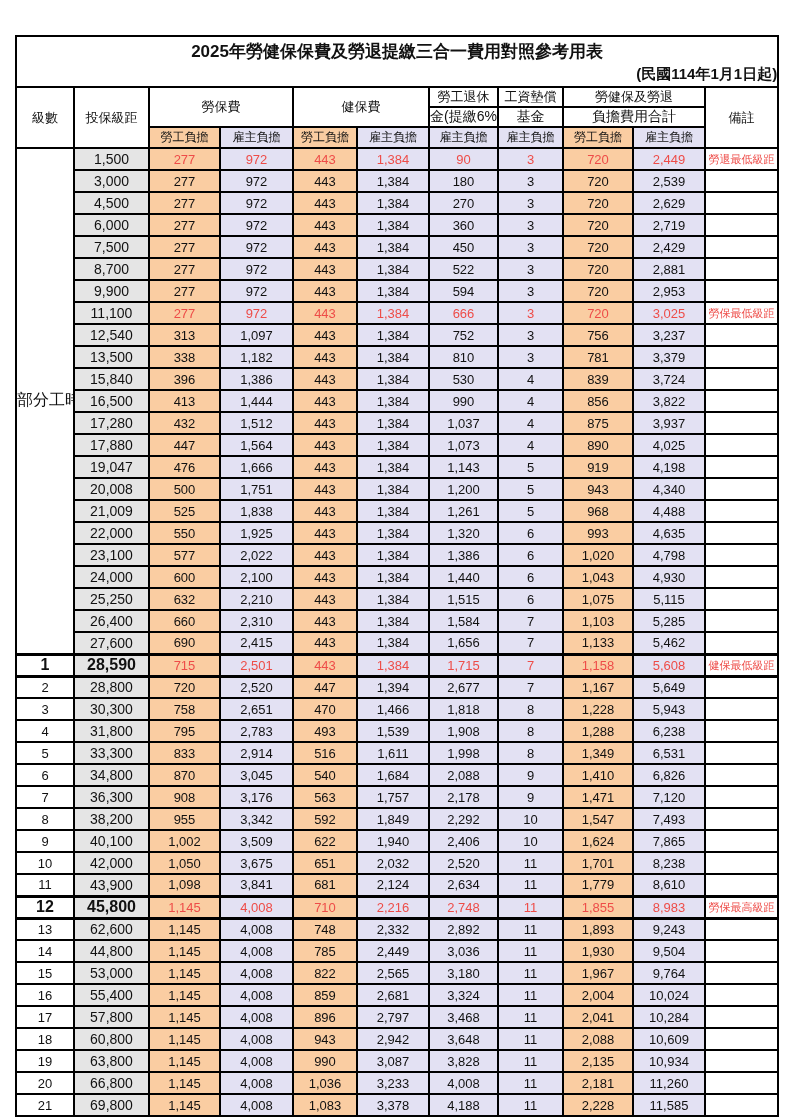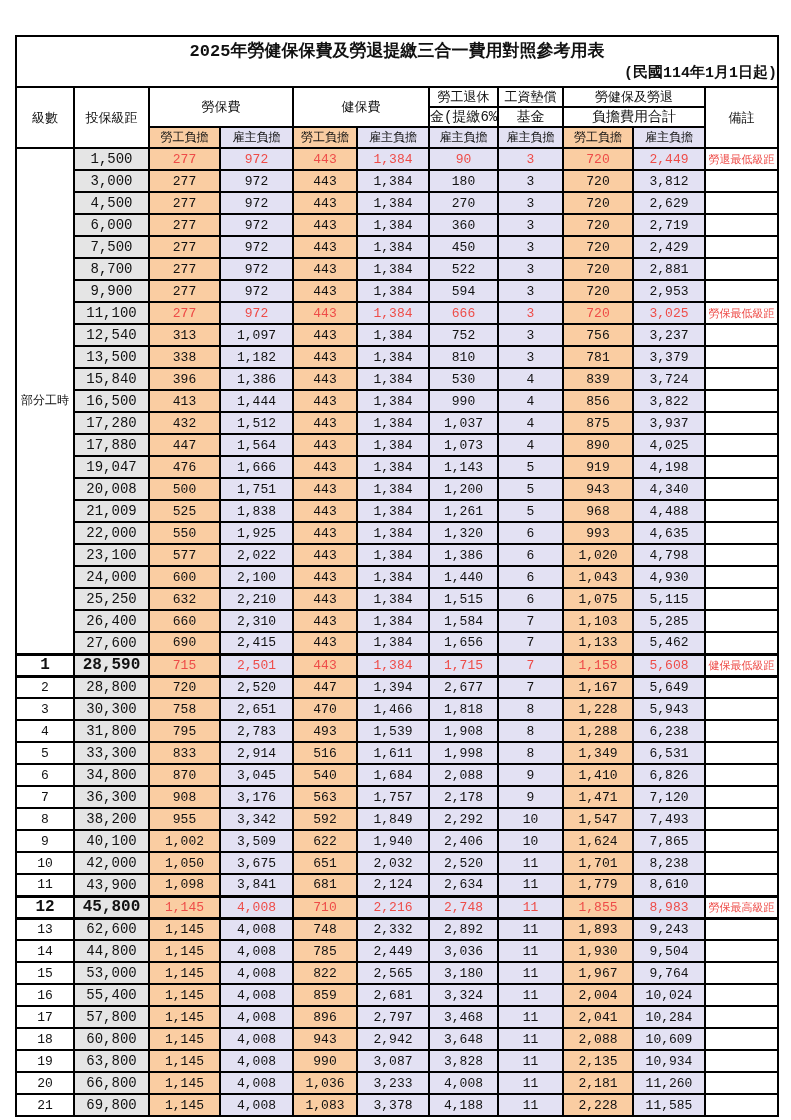--- a/index.html
+++ b/index.html
@@ -1,40 +1,40 @@
 <!DOCTYPE html>
 <html><head>
 <meta charset="utf-8">
 <style>
   html,body{margin:0;padding:0;}
   body{
     width:791px;height:1120px;background:#ffffff;position:relative;
     font-family:"Liberation Sans","DejaVu Sans",sans-serif;color:#111;
   }
   .sheet{position:absolute;left:15px;top:35px;}
-  table{border-collapse:collapse;table-layout:fixed;width:762px;font-family:Liberation Mono, monospace;}
+  table{border-collapse:collapse;table-layout:fixed;width:762px;}
   td,th{
     border:2px solid #000;text-align:center;vertical-align:middle;
     padding:0;overflow:hidden;white-space:nowrap;font-weight:normal;
   }
   .title-cell{height:49px;}
   .title-main{font-size:17px;font-weight:bold;line-height:1.45;}
   .title-sub{font-size:15px;font-weight:bold;line-height:1.2;text-align:right;}
   .hrowA td,.hrowA th{height:18px;font-size:13px;}
   .hrowB td,.hrowB th{height:18px;font-size:14px;}
   .hrowC td,.hrowC th{height:19px;font-size:12px;}
   .h-main{font-size:14px;}
   tbody tr{height:22px;}
   tbody td{font-size:13px;}
   .c-level{font-size:13px;background:#fff;}
   .c-bracket{font-size:14px;background:#e5e5e5;}
   .fill-emp{background:var(--emp);}
   .fill-er{background:var(--er);}
   .c-note{font-size:11px;color:var(--red);background:#fff;letter-spacing:0;}
-  .part-time{font-size:12px;}
+  .part-time{font-size:16px;}
   tr.hl .fill-emp,tr.hl .fill-er{color:var(--red);}
   tr.big .c-level,tr.big .c-bracket{font-size:16px;font-weight:bold;}
   tr.big td{border-top-width:3px;border-bottom-width:3px;}
 </style>
 </head>
 <body style="--emp: #FACDA2; --er: #E3E1F3; --red: #EE4C48;">
 
 <div class="sheet">
   <table>
     <colgroup>
@@ -99,21 +99,21 @@
         </tr>
         <tr>
           <td class="c-bracket">3,000</td>
           <td class="fill-emp">277</td>
           <td class="fill-er">972</td>
           <td class="fill-emp">443</td>
           <td class="fill-er">1,384</td>
           <td class="fill-er">180</td>
           <td class="fill-er">3</td>
           <td class="fill-emp">720</td>
-          <td class="fill-er">3,812</td>
+          <td class="fill-er">2,539</td>
           <td class="c-note"></td>
         </tr>
         <tr>
           <td class="c-bracket">4,500</td>
           <td class="fill-emp">277</td>
           <td class="fill-er">972</td>
           <td class="fill-emp">443</td>
           <td class="fill-er">1,384</td>
           <td class="fill-er">270</td>
           <td class="fill-er">3</td>

